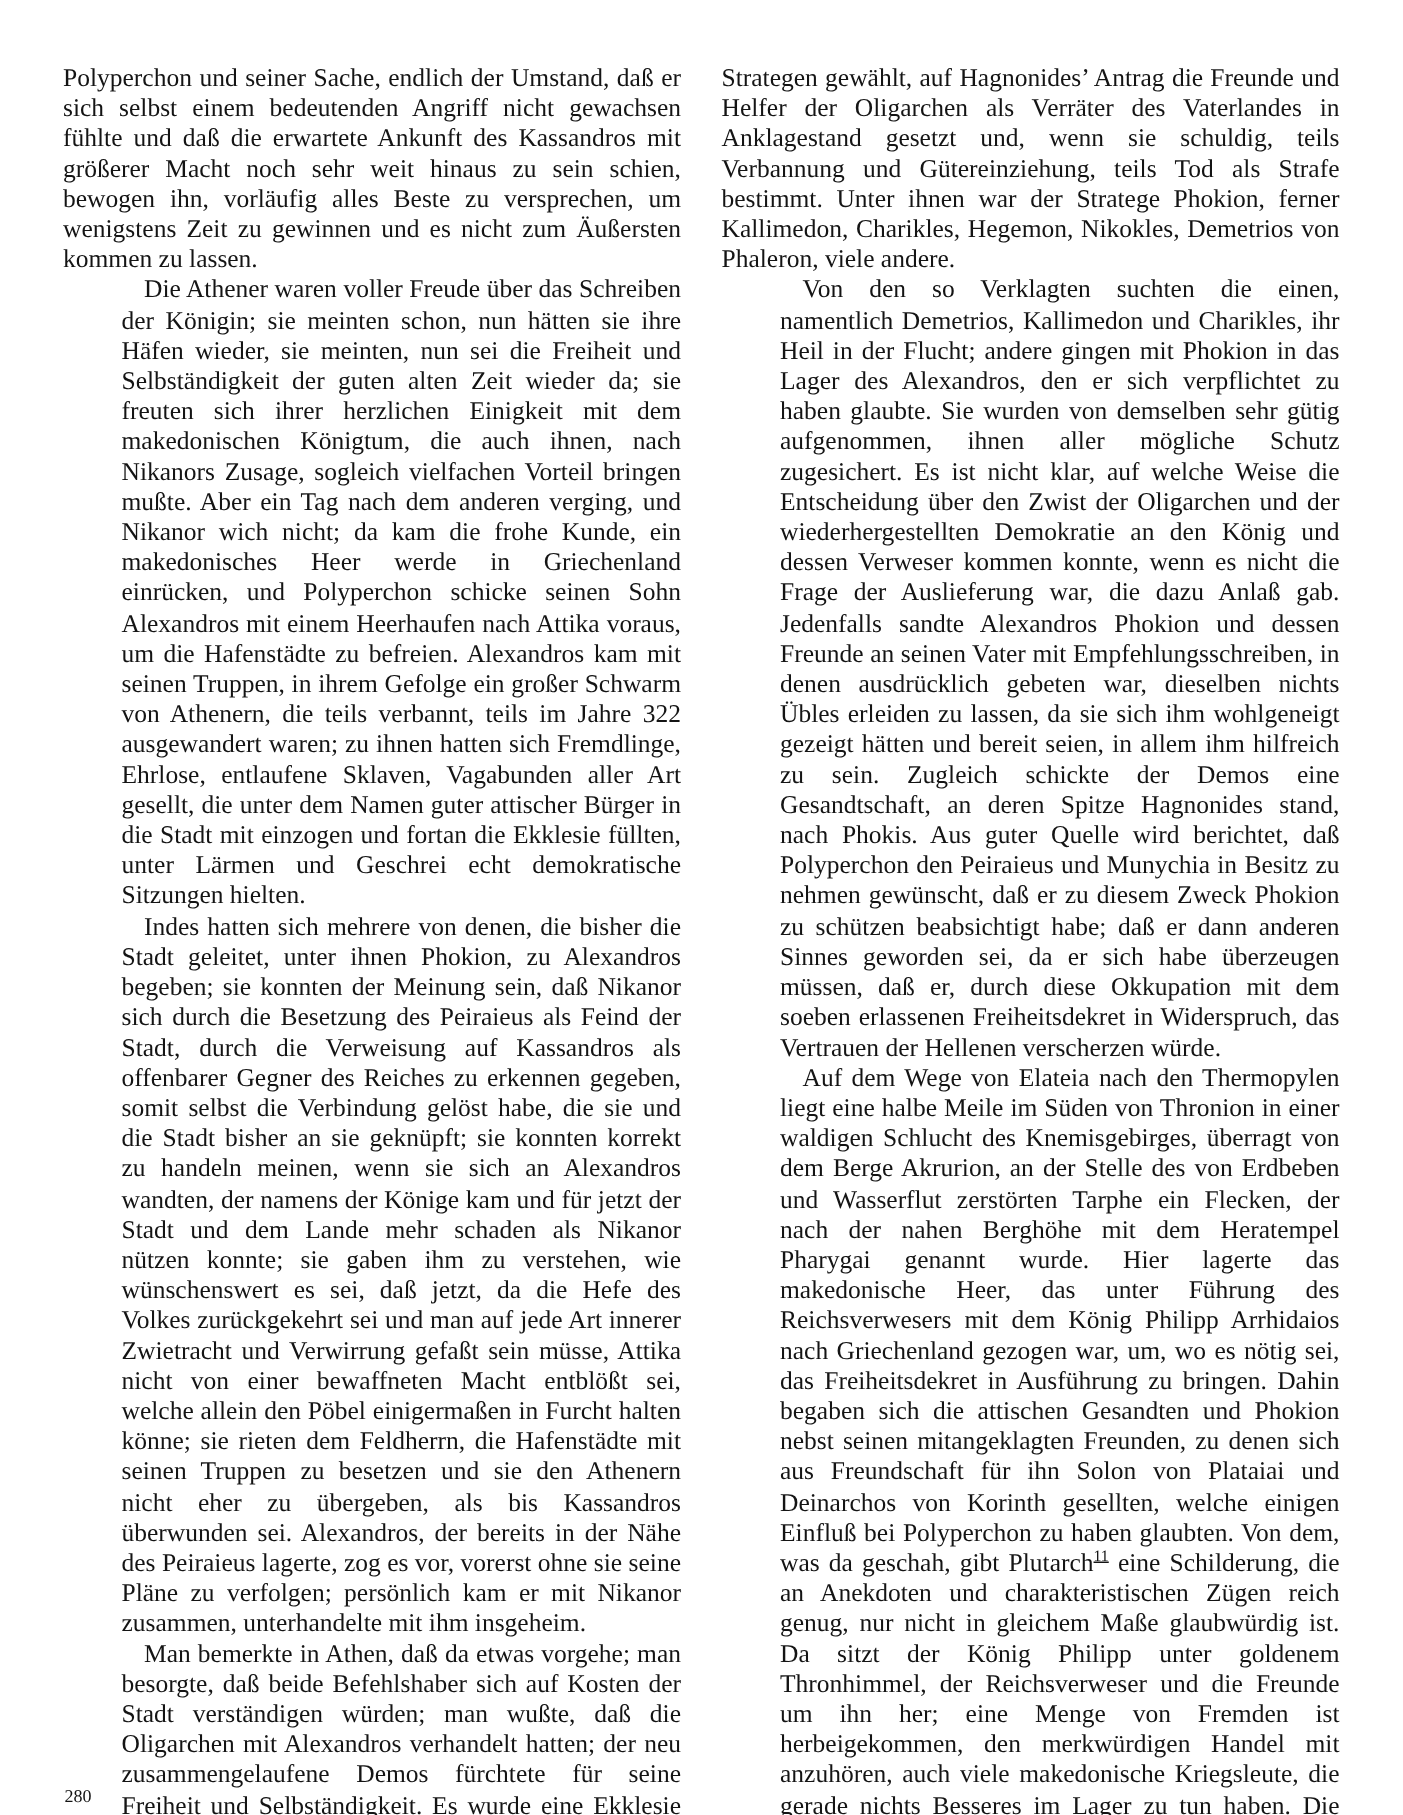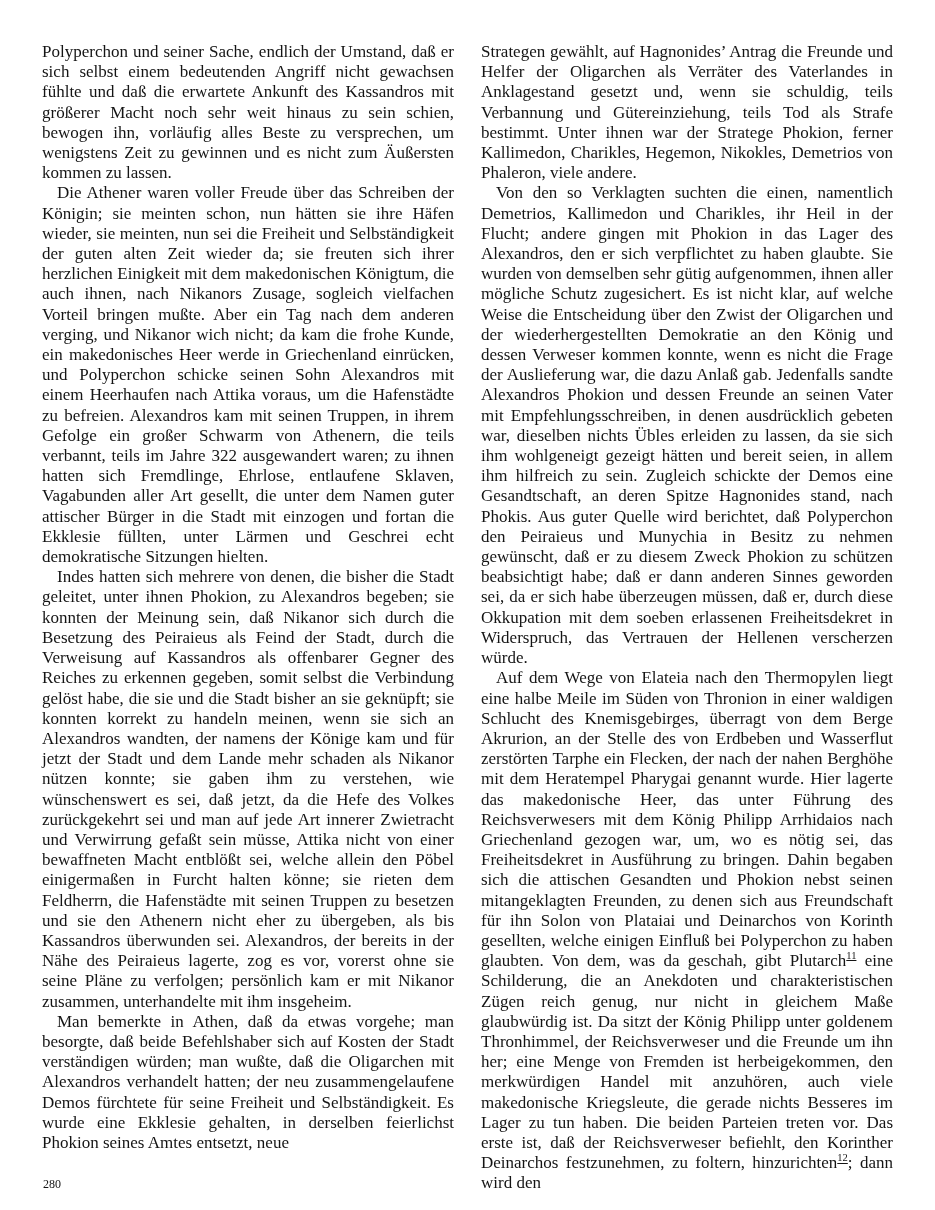--- a/index.html
+++ b/index.html
@@ -30,31 +30,32 @@
     line-height: 20.2px;
     text-align: justify;
     text-justify: inter-word;
   }
   .column p {
     margin: 0;
     padding: 0;
   }
   .column p.indent {
     text-indent: 15px;
+    margin-left: 39px;
   }
   sup.footnote {
     font-size: 0.62em;
     line-height: 0;
     vertical-align: super;
     text-decoration: underline;
   }
   .page-number {
     position: absolute;
     left: 43px;
-    bottom: 18px;
+    bottom: 5px;
     font-size: 12px;
     color: #141414;
   }
 </style>
 </head>
 <body>
 
 <div class="page">
   <div class="columns">
       <div class="column">

